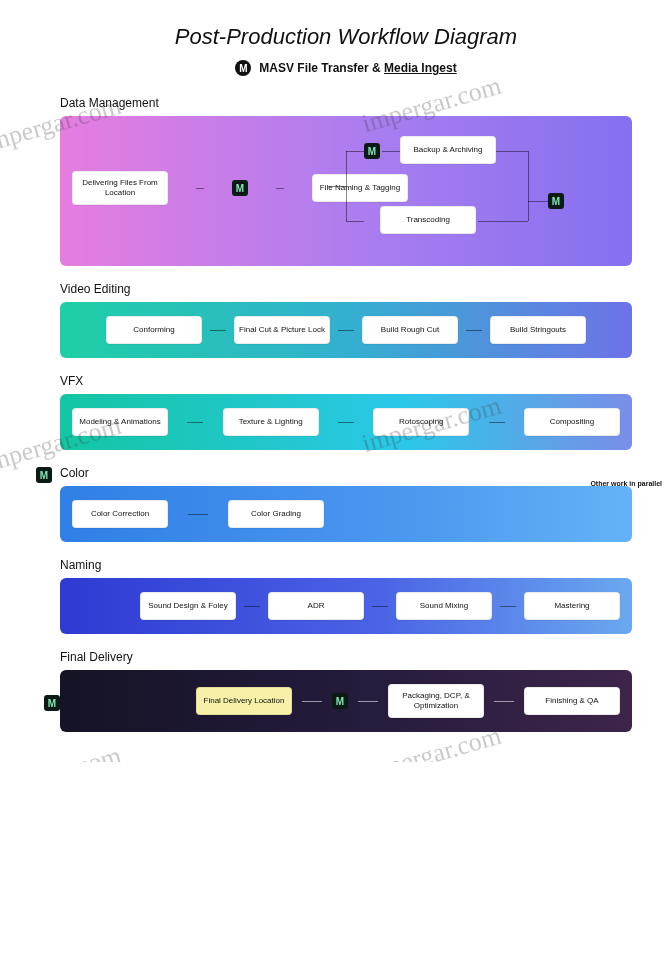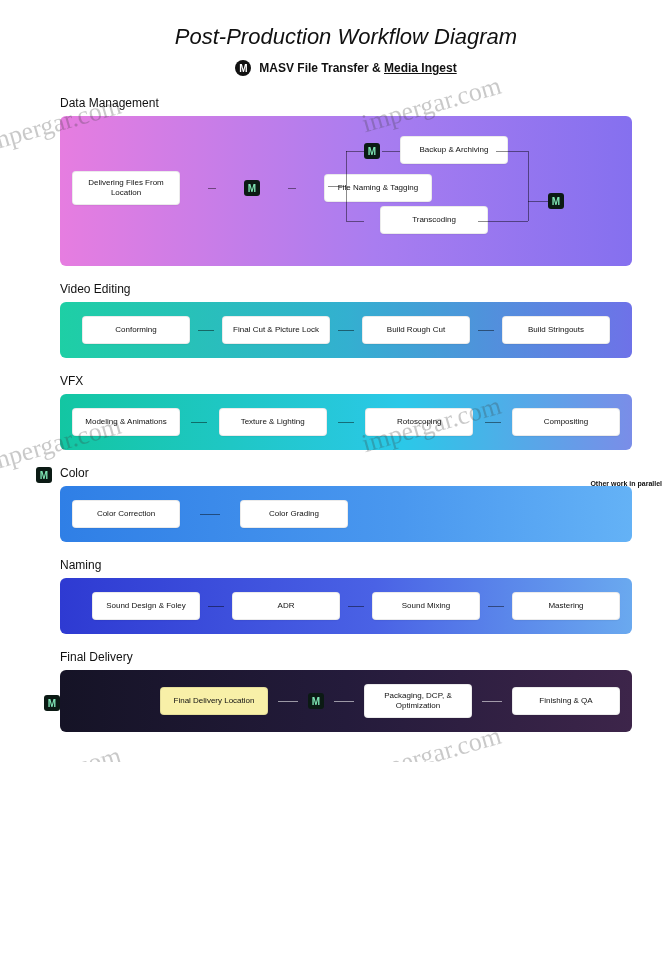--- a/index.html
+++ b/index.html
@@ -52,24 +52,24 @@
   }
   .row {
     display: flex;
     align-items: center;
     gap: 8px;
   }
   .node {
     background: #fff;
     border: 1px solid rgba(0,0,0,0.08);
     border-radius: 4px;
-    padding: 6px 10px;
+    padding: 6px 4px;
     font-size: 8px;
     text-align: center;
-    width: 108px;
+    width: 96px;
     min-height: 28px;
     display: flex; align-items: center; justify-content: center;
     box-shadow: 0 1px 1px rgba(0,0,0,0.05);
     line-height: 1.25;
   }
   .node.yellow { background: #f8f0a8; }
   .hline {
     height: 1px;
     background: rgba(0,0,0,0.45);
     flex: 0 0 auto;

